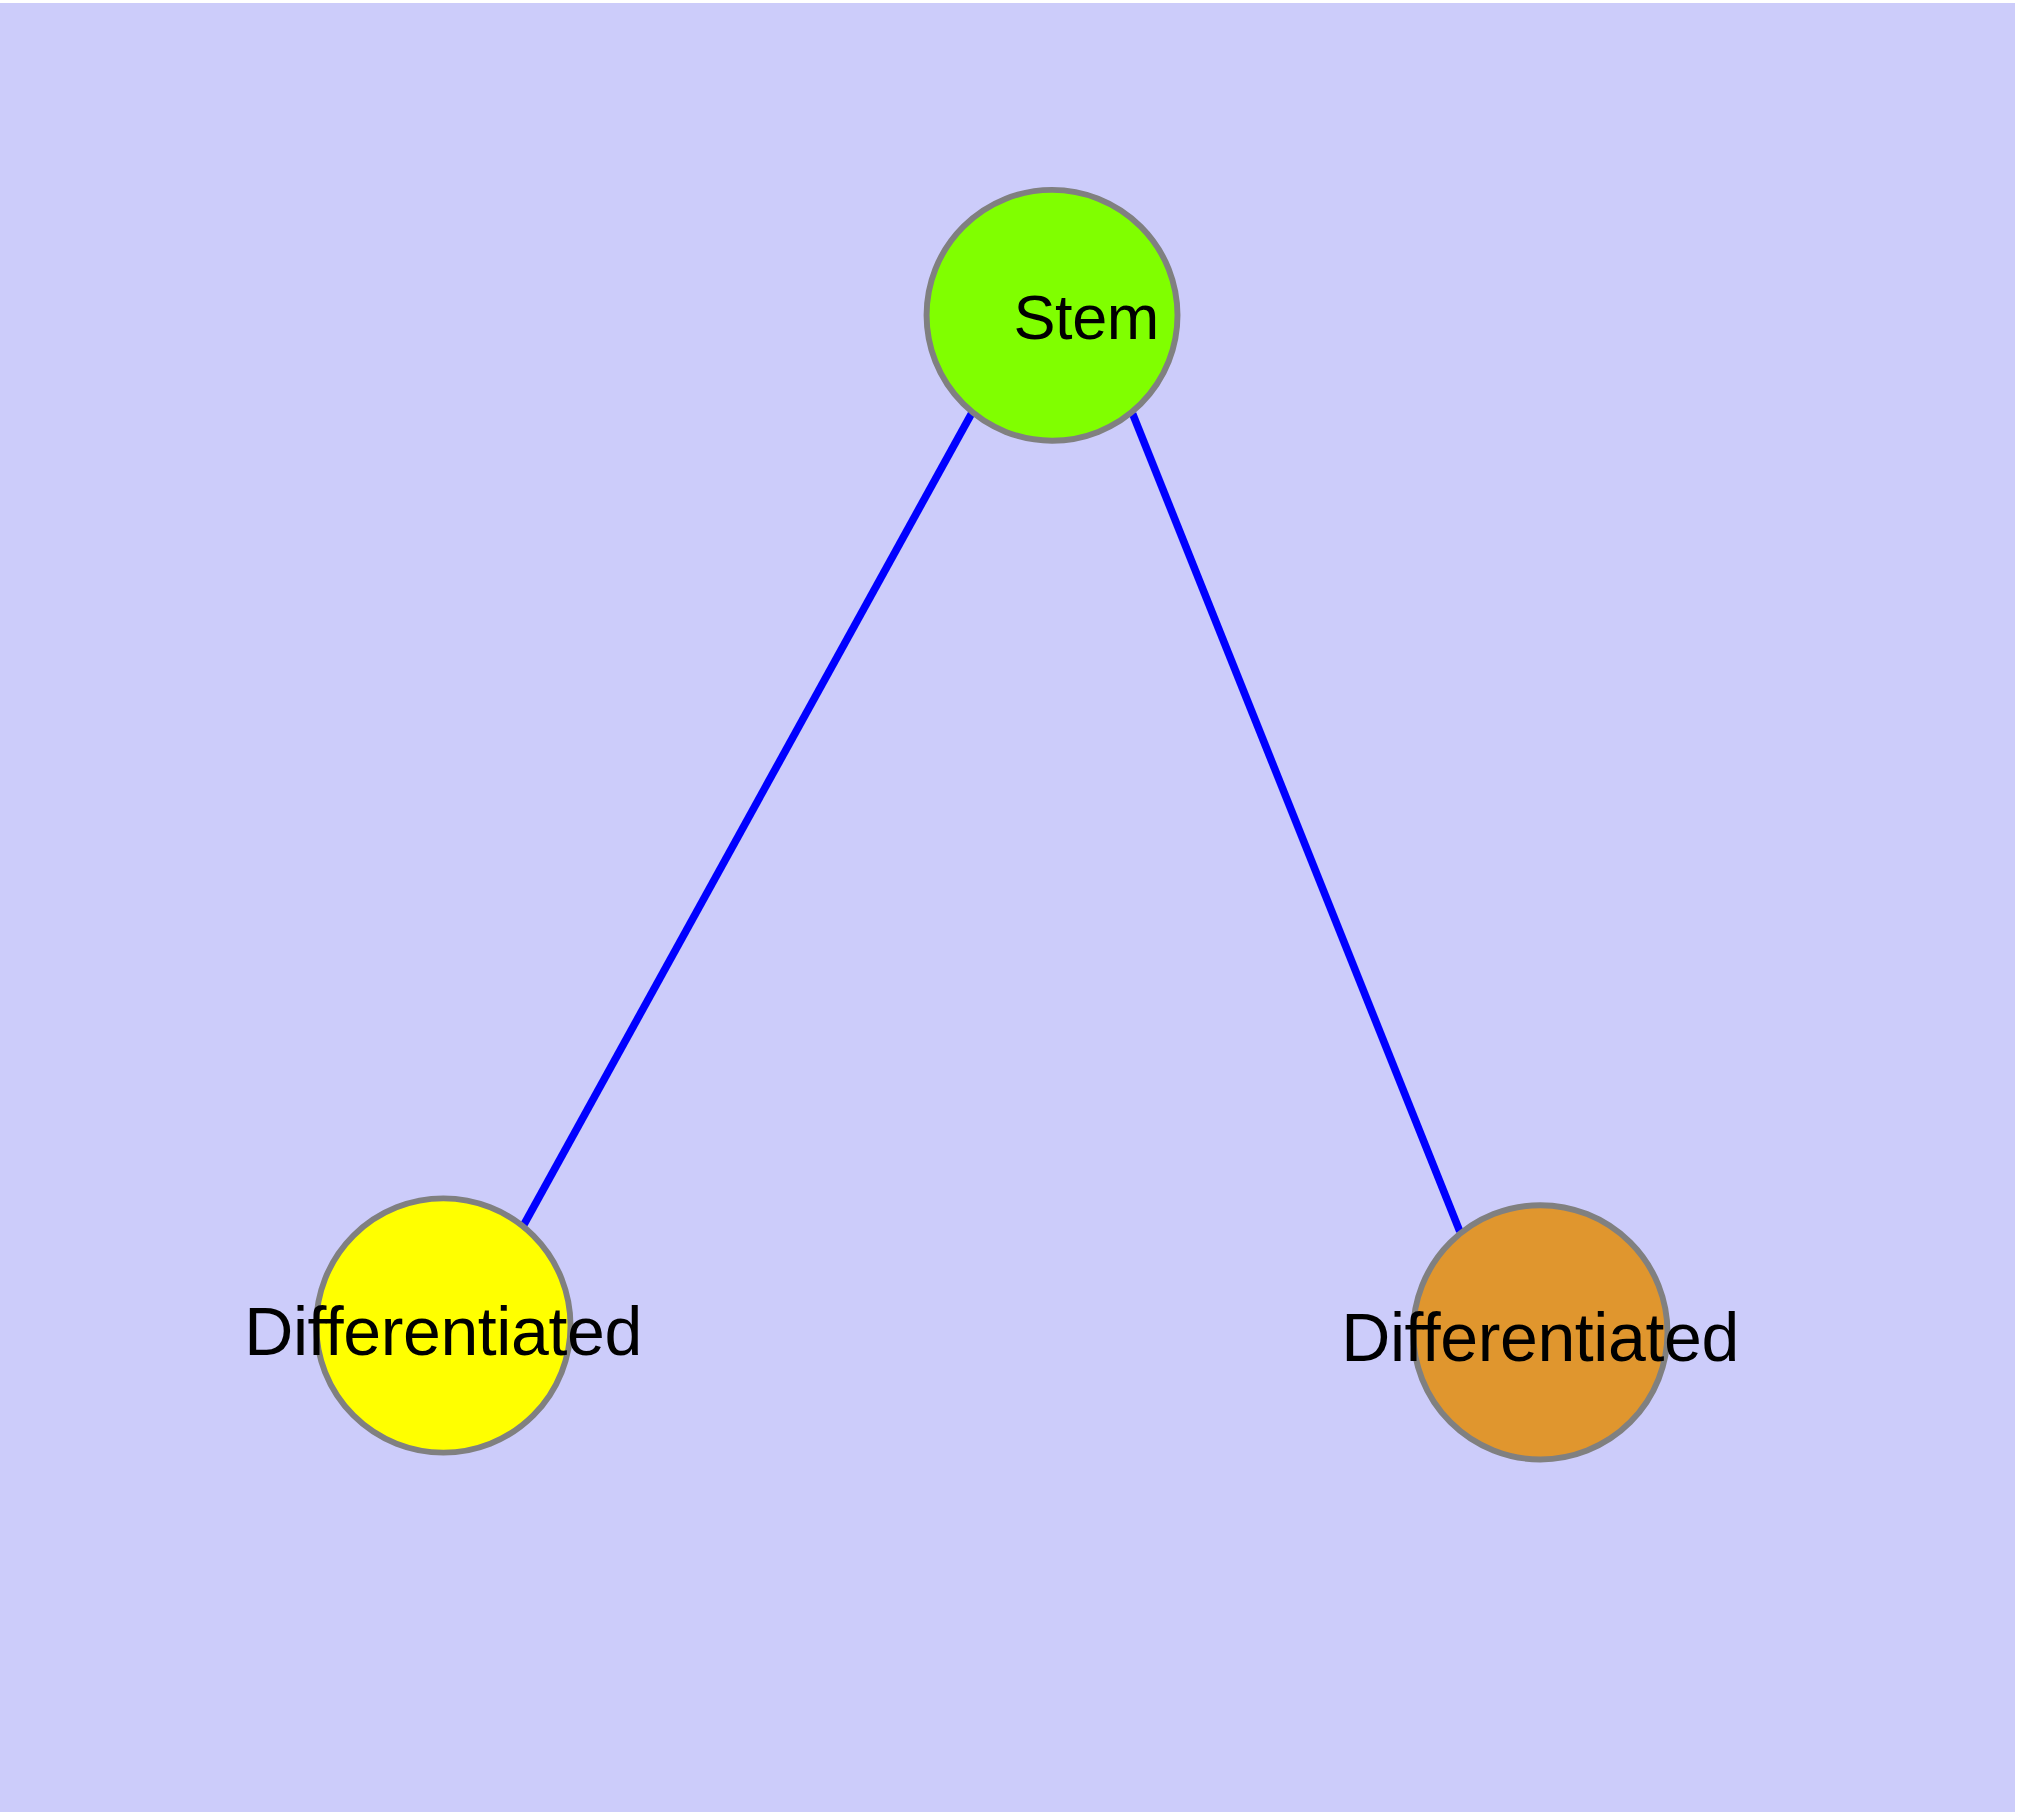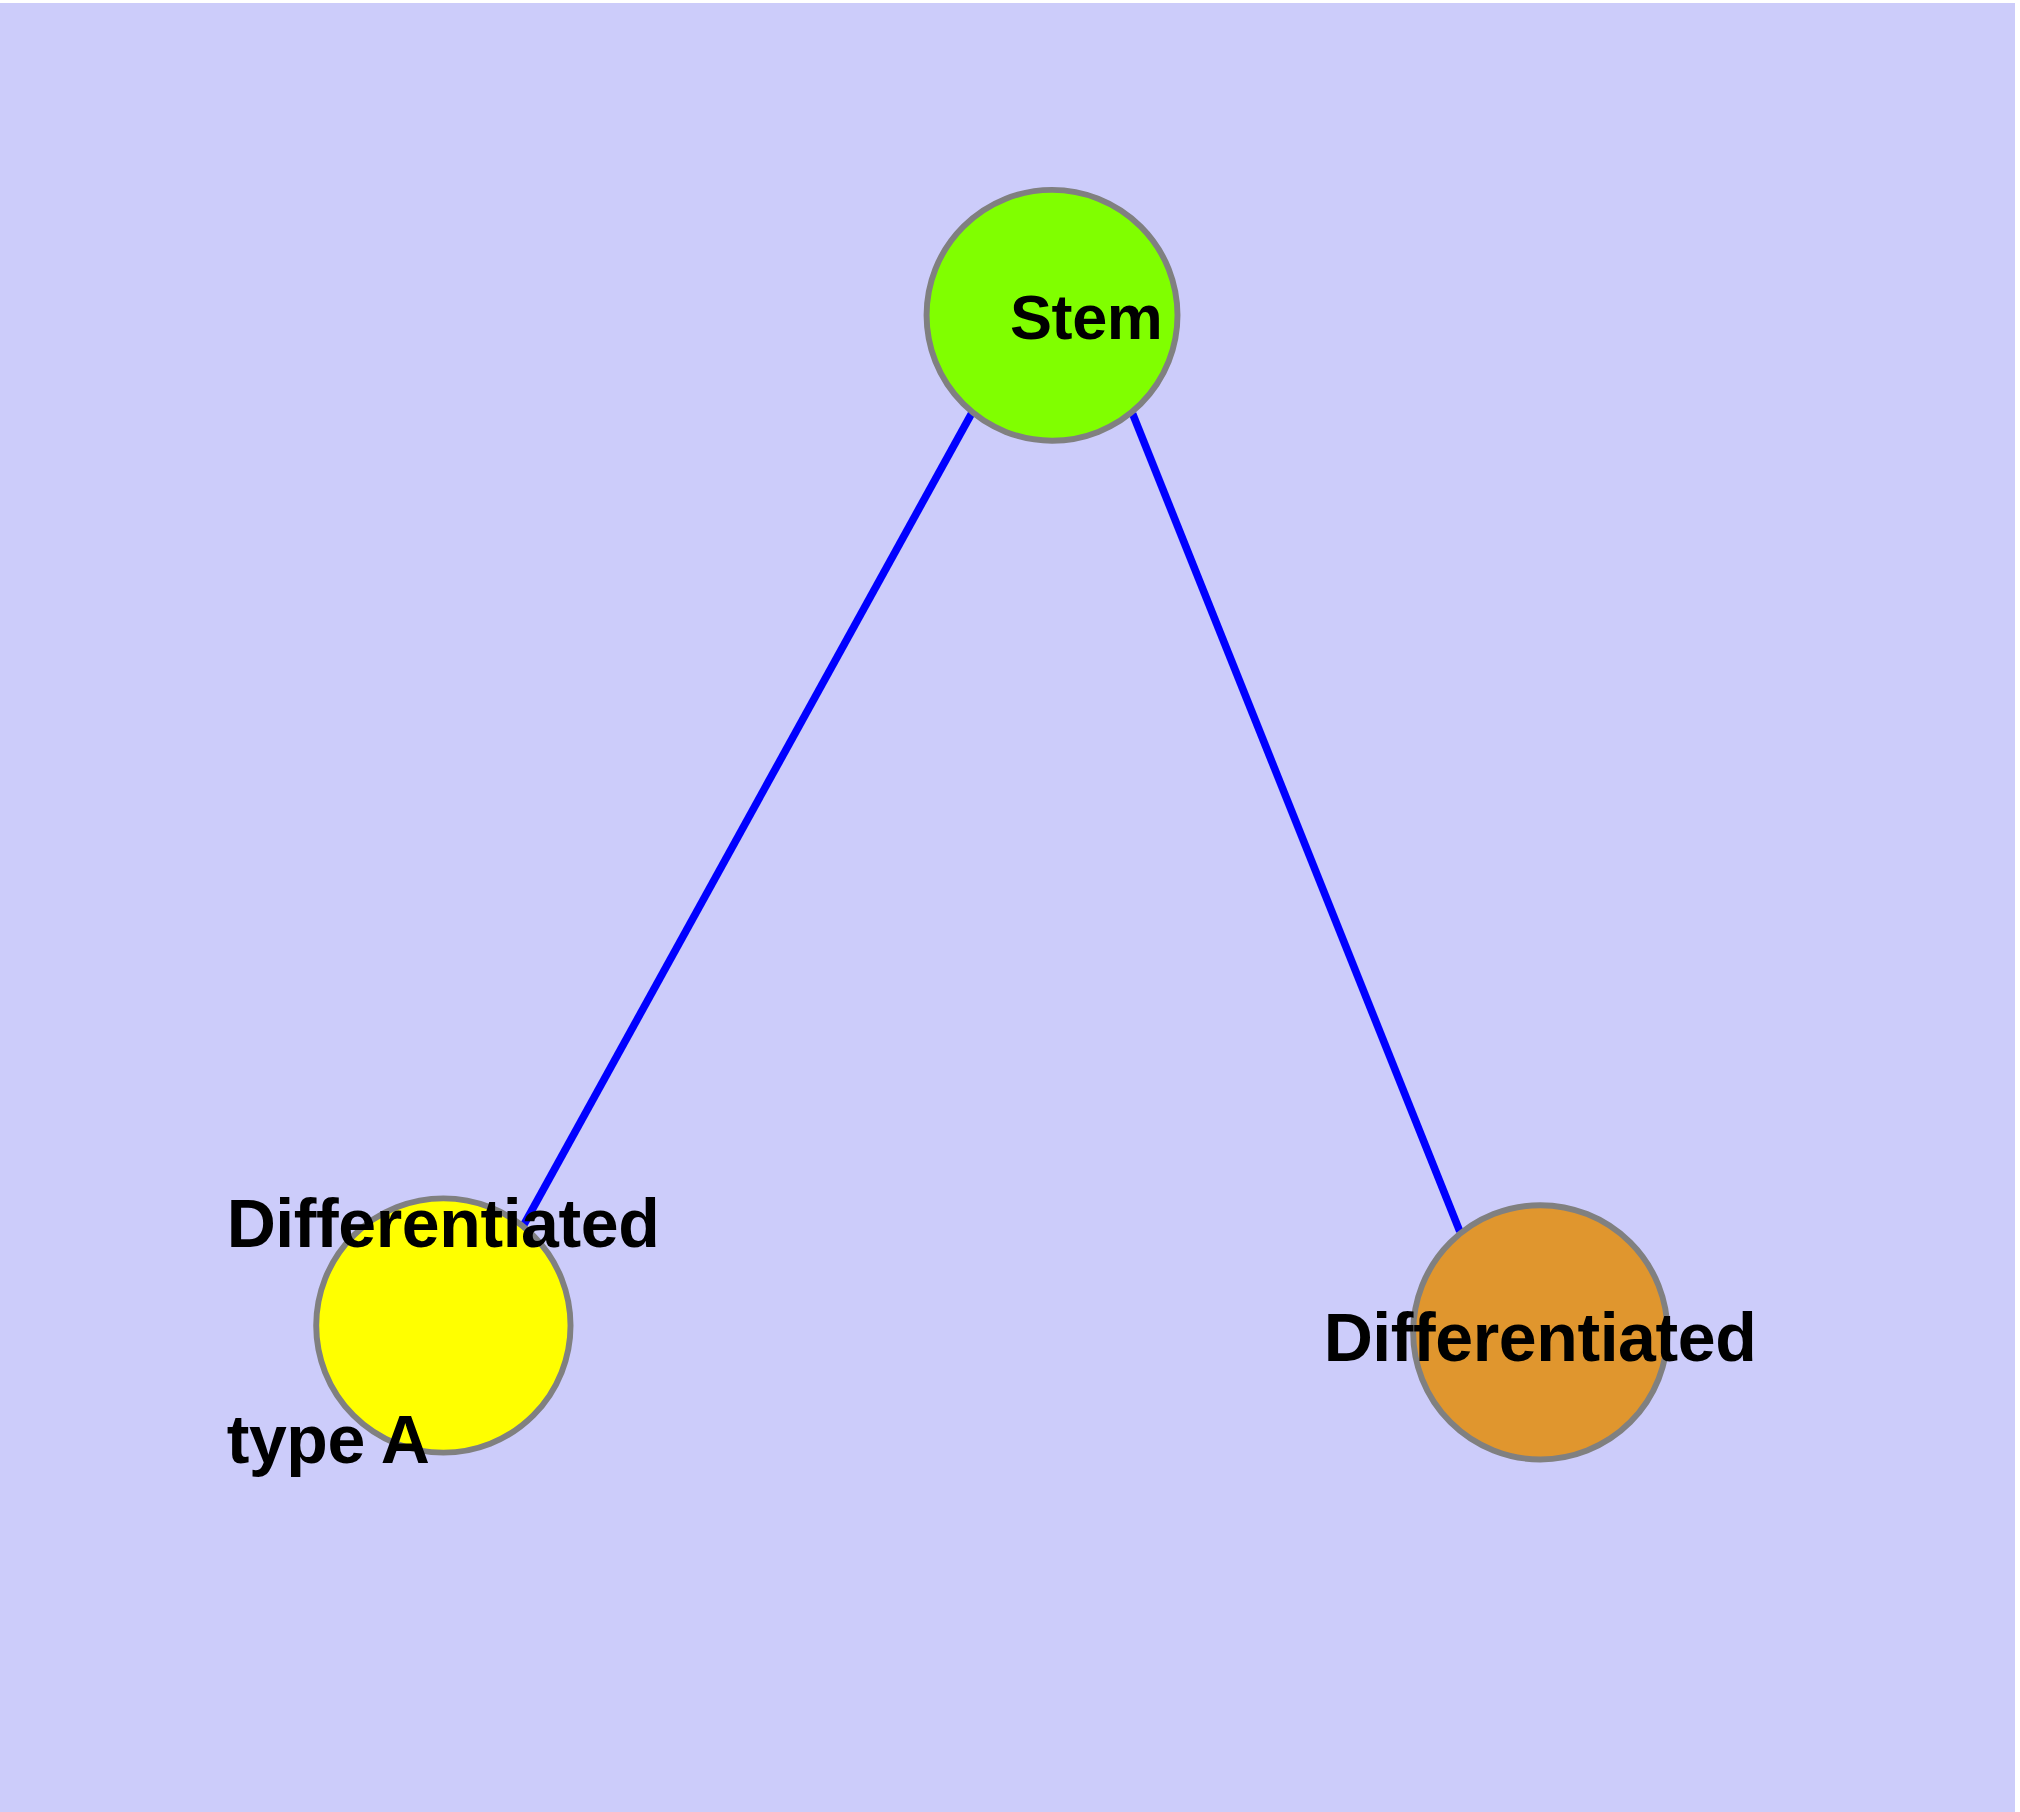--- a/index.html
+++ b/index.html
@@ -37,21 +37,22 @@
     stroke-width: 7;
   }
   .edge-line {
     stroke: #0000ff;
     stroke-width: 9;
     stroke-linecap: butt;
   }
   .node-label {
     position: absolute;
     color: #000000;
-    font-weight: bold;
+    font-weight: normal;
+    text-align: center;
     line-height: 1.06;
     white-space: pre;
     letter-spacing: -0.4px;
     transform: translate(-50%, -50%);
     pointer-events: none;
   }
   .label-stem   { font-size: 63px; }
   .label-typeA  { font-size: 68px; }
   .label-typeB  { font-size: 68px; }
 </style>
@@ -75,21 +76,20 @@
       <circle class="node-circle" cx="1817" cy="1572" r="150" fill="#e0962e"></circle>
     </g>
   </svg>
 
   <div class="node-label label-stem" style="left:1052px; top:317px;">
     <span>Stem</span>
   </div>
 
   <div class="node-label label-typeA" style="left:443px; top:1331px;">
     <div>Differentiated</div>
-    <div>type A</div>
   </div>
 
   <div class="node-label label-typeB" style="left:1540px; top:1337px;">
     <div>Differentiated</div>
   </div>
 
 </div>
 
 
 </body></html>

